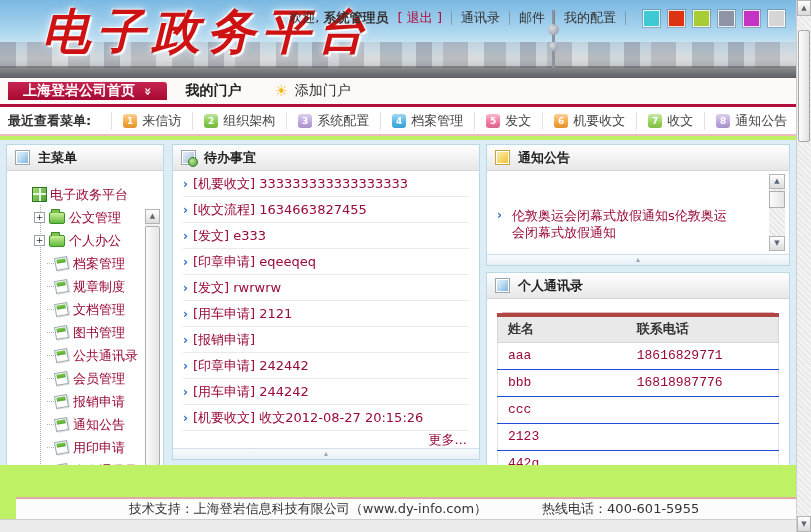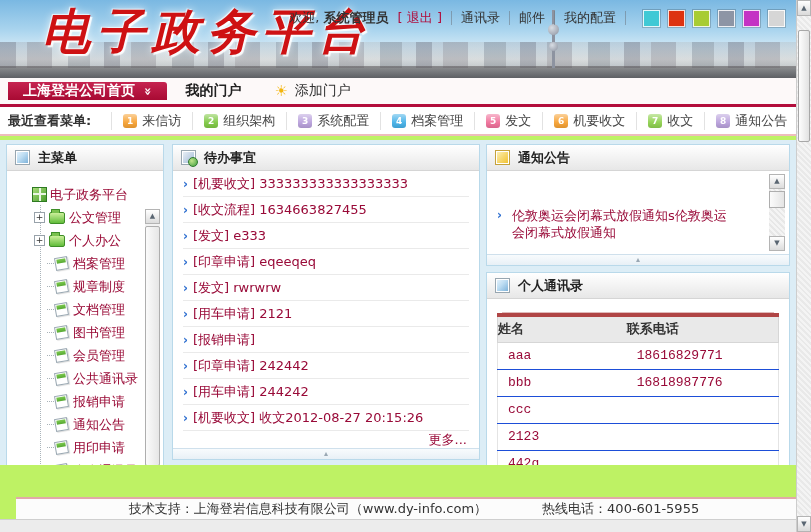--- a/index.html
+++ b/index.html
@@ -105,21 +105,21 @@
   .notice-row { position:absolute; left:10px; top:36px; width:238px; display:flex; gap:5px; font-size:13px; line-height:17px; color:#990a38; cursor:pointer; }
   .notice-scroll { position:absolute; right:4px; top:3px; width:16px; height:77px; background:repeating-linear-gradient(45deg,#f4f4f4 0 2px,#e7e7e7 2px 4px); }
   .ns-btn { position:absolute; left:0; width:16px; height:15px; background:linear-gradient(#ffffff,#dcdcdc); border:1px solid #b4b4b4; font-size:7px; line-height:13px; text-align:center; color:#5a6672; }
   .ns-up { top:0; } .ns-down { bottom:0; }
   .ns-thumb { position:absolute; left:0; top:17px; width:16px; height:17px; background:linear-gradient(90deg,#fbfbfb,#e4e4e4); border:1px solid #aeaeae; }
 
   
   #panel-contacts { left:486px; top:132px; width:304px; height:229px; }
   .contacts-body { padding:14px 10px 0 10px; }
   .ctable { width:100%; border-collapse:collapse; font-size:13px; border-top:4px solid #b04545; box-shadow:0 -6px 0 -5px #e0baba; }
-  .ctable th { background:#e9e9e9; color:#333; font-weight:bold; text-align:left; height:27px; border:1px solid #d6d6d6; border-left:none; border-right:none; }
+  .ctable th { background:#e9e9e9; color:#333; font-weight:bold; text-align:left; height:27px; padding-left:10px; border:1px solid #d6d6d6; border-left:none; border-right:none; }
   .ctable th:first-child { border-left:1px solid #d6d6d6; width:46%; }
   .ctable th:last-child { border-right:1px solid #d6d6d6; }
   .ctable td { height:27px; padding-left:10px; color:#990a38; border-bottom:1px solid #1d4ed8;font-family:Liberation Mono, monospace; }
   .ctable td:first-child { border-left:1px solid #e4e4e4; }
   .ctable td:last-child { border-right:1px solid #e4e4e4; }
 
   
   .footer { position:absolute; top:497px; left:16px; width:796px; height:22px; background:#fcfcfc; border-top:2px solid #e2a9a9; display:flex; align-items:center; justify-content:center; gap:55px; font-size:13px; color:#333; white-space:nowrap; }
   .bottom-strip { position:absolute; top:519px; left:0; width:796px; height:13px; background:#ececec; border-top:1px solid #cfcfcf; }
 </style>
@@ -247,26 +247,26 @@
               <span class="tree-label">文档管理</span>
             </div>
             <div class="tree-row row-leaf">
               <span class="stub"></span>
               <span class="leaf-ic"></span>
               <span class="tree-label">图书管理</span>
             </div>
             <div class="tree-row row-leaf">
               <span class="stub"></span>
               <span class="leaf-ic"></span>
+              <span class="tree-label">公共通讯录</span>
+            </div>
+            <div class="tree-row row-leaf">
+              <span class="stub"></span>
+              <span class="leaf-ic"></span>
               <span class="tree-label">会员管理</span>
-            </div>
-            <div class="tree-row row-leaf">
-              <span class="stub"></span>
-              <span class="leaf-ic"></span>
-              <span class="tree-label">公共通讯录</span>
             </div>
             <div class="tree-row row-leaf">
               <span class="stub"></span>
               <span class="leaf-ic"></span>
               <span class="tree-label">报销申请</span>
             </div>
             <div class="tree-row row-leaf">
               <span class="stub"></span>
               <span class="leaf-ic"></span>
               <span class="tree-label">通知公告</span>

